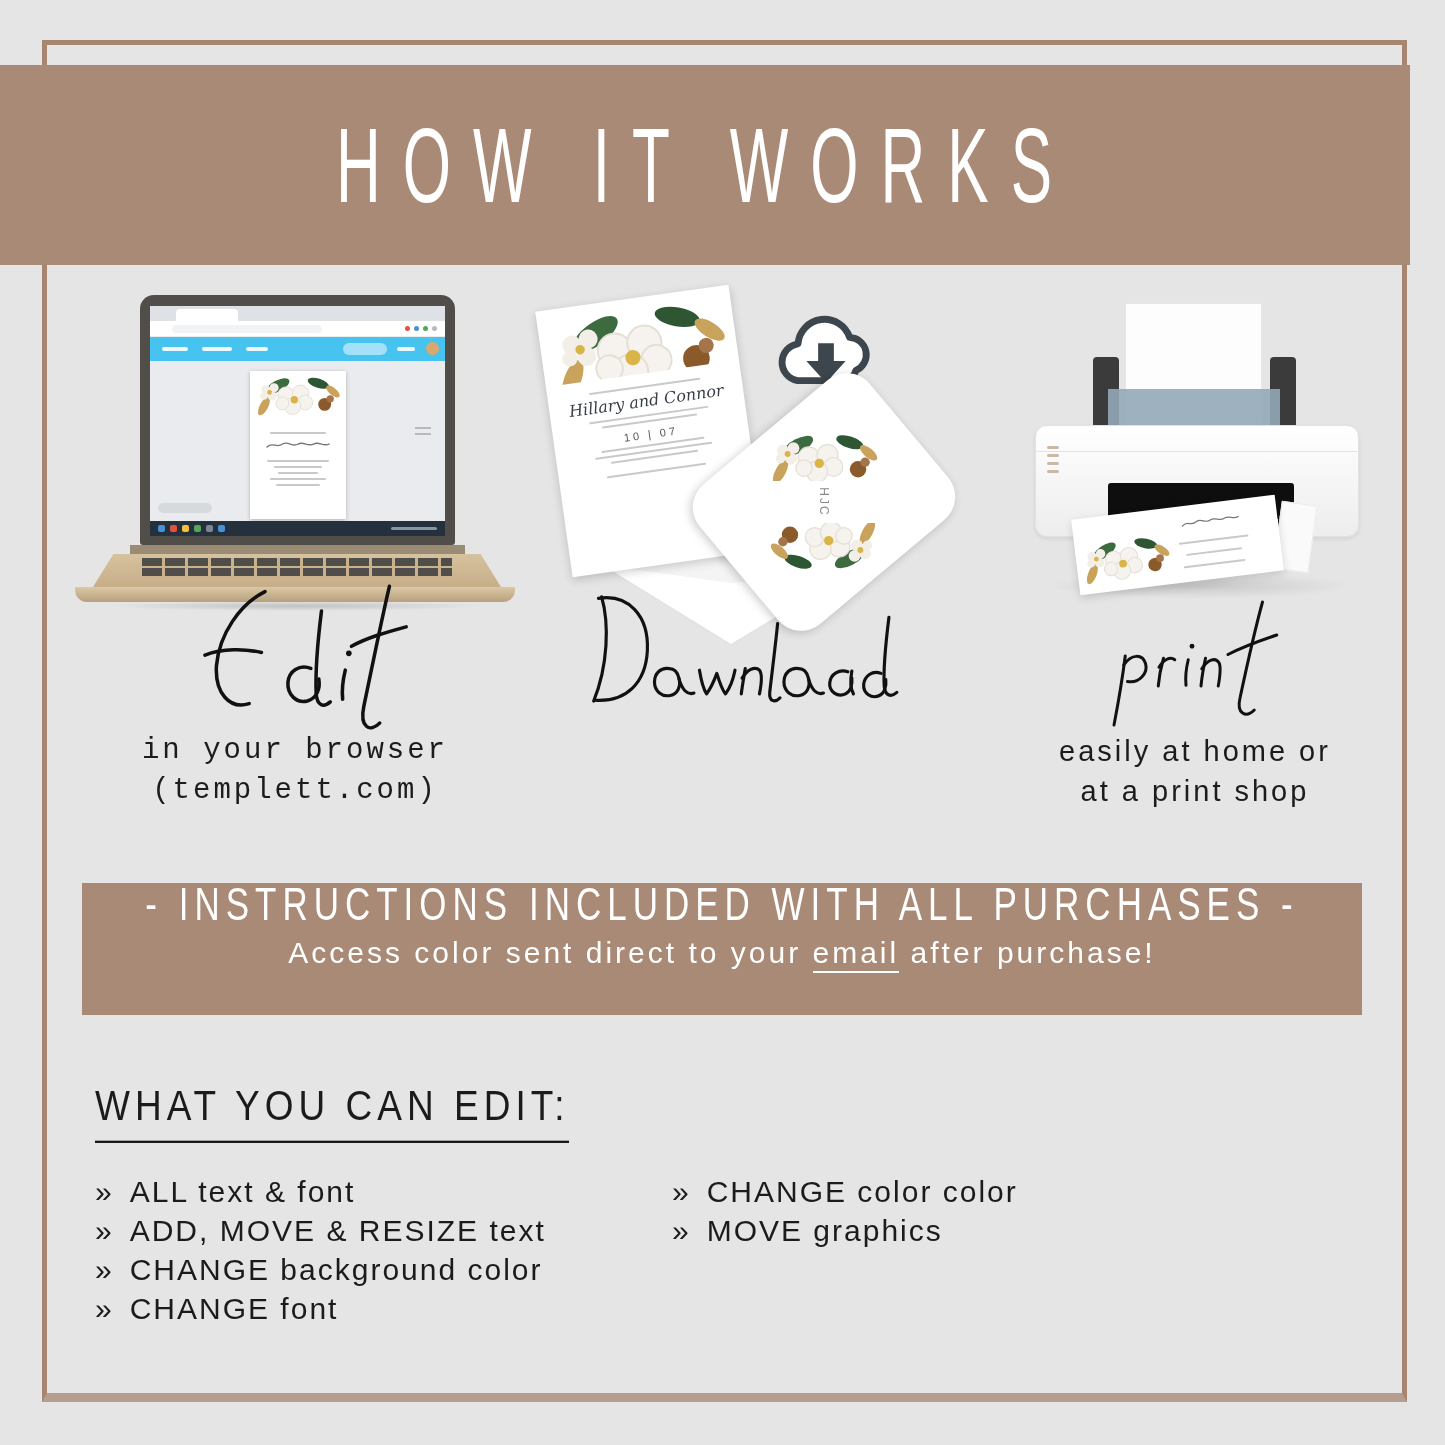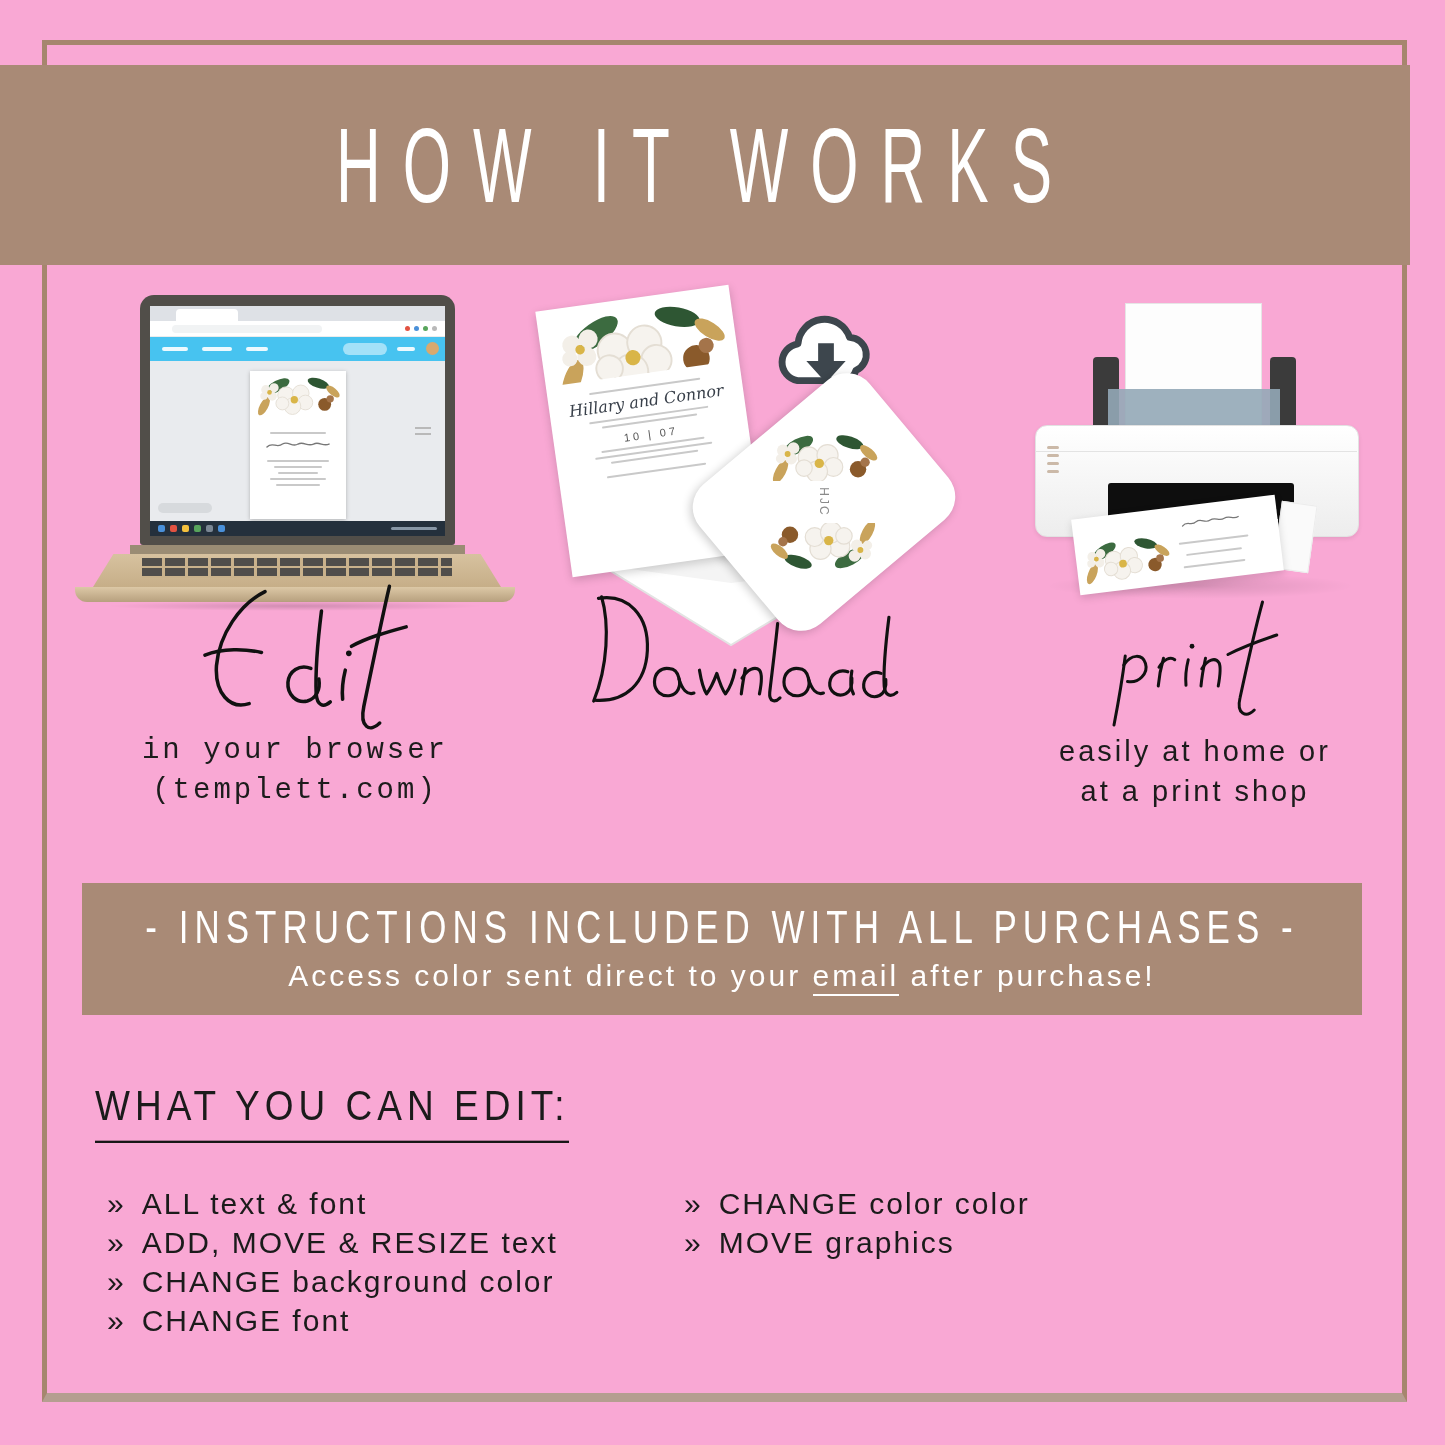--- a/index.html
+++ b/index.html
@@ -1,16 +1,16 @@
 <!DOCTYPE html>
 <html><head>
 <meta charset="utf-8">
 <style>
   html,body{margin:0;padding:0;background:#ffffff;}
-  .page{position:relative;width:1445px;height:1445px;background:#f9a8d4;overflow:hidden;
+  .page{position:relative;width:1445px;height:1445px;background:#e5e5e5;overflow:hidden;
         font-family:"Liberation Sans",sans-serif;color:#1b1b1b;}
   
   .frame{position:absolute;left:42px;top:40px;width:1365px;height:1362px;box-sizing:border-box;
          border:5px solid #a6866e;border-bottom:9px solid #b59e90;}
   
   .band{position:absolute;left:0;top:65px;width:1410px;height:200px;background:#a98a76;
         display:flex;align-items:center;justify-content:center;}
   .band-title{color:#ffffff;font-size:62px;font-weight:100;letter-spacing:22px;white-space:nowrap;
         display:inline-block;transform:scaleY(1.7);transform-origin:center;}
   
@@ -80,28 +80,28 @@
   .pr-teeth{position:absolute;left:133px;top:224px;width:186px;height:10px;
             background:repeating-linear-gradient(90deg,#f2f2f2 0 10px,#111 10px 20px);}
   .pr-out{position:absolute;left:100px;top:212px;width:205px;height:76px;background:#ffffff;
           box-shadow:0 3px 8px rgba(0,0,0,.15);transform:rotate(-7deg);z-index:3;}
   .pr-armpaper{position:absolute;left:302px;top:208px;width:34px;height:66px;background:#fafafa;
                border:1px solid #ececec;transform:rotate(8deg);z-index:2;}
   .pr-shadow{position:absolute;left:70px;top:278px;width:310px;height:26px;
              background:radial-gradient(ellipse at center,rgba(0,0,0,.12),rgba(0,0,0,0) 70%);}
   
   .banner{position:absolute;left:82px;top:883px;width:1280px;height:132px;background:#a98a76;color:#fff;
-          text-align:center;box-sizing:border-box;padding-top:24px;}
+          text-align:center;box-sizing:border-box;padding-top:1px;}
   .banner-l1{font-size:35px;letter-spacing:6px;font-weight:100;display:inline-block;transform:scaleY(1.3);white-space:nowrap;}
   .banner-l2{font-size:30px;letter-spacing:3px;font-weight:300;margin-top:12px;}
   .u-email{border-bottom:2px solid #fff;padding-bottom:2px;}
   
   .edithead{position:absolute;left:95px;top:1086px;font-size:37px;letter-spacing:5px;font-weight:300;
             border-bottom:2px solid #161616;padding-bottom:9px;display:inline-block;transform-origin:left center;transform:scaleY(1.15);}
-  ul.caps{list-style:none;margin:12px;padding:0;position:absolute;top:1172px;}
+  ul.caps{list-style:none;margin:0;padding:0;position:absolute;top:1172px;}
   ul.caps li{font-size:30px;letter-spacing:2px;line-height:39px;font-weight:300;white-space:nowrap;}
   ul.caps .blt{margin-right:16px;}
   .capsL{left:95px;} .capsR{left:672px;}
   .stroke{fill:none;stroke:#111;stroke-width:4;stroke-linecap:round;stroke-linejoin:round;}
   .stroke-thin{fill:none;stroke:#777;stroke-width:1.4;stroke-linecap:round;}
 </style>
 </head>
 <body>
 
 <div class="page">

